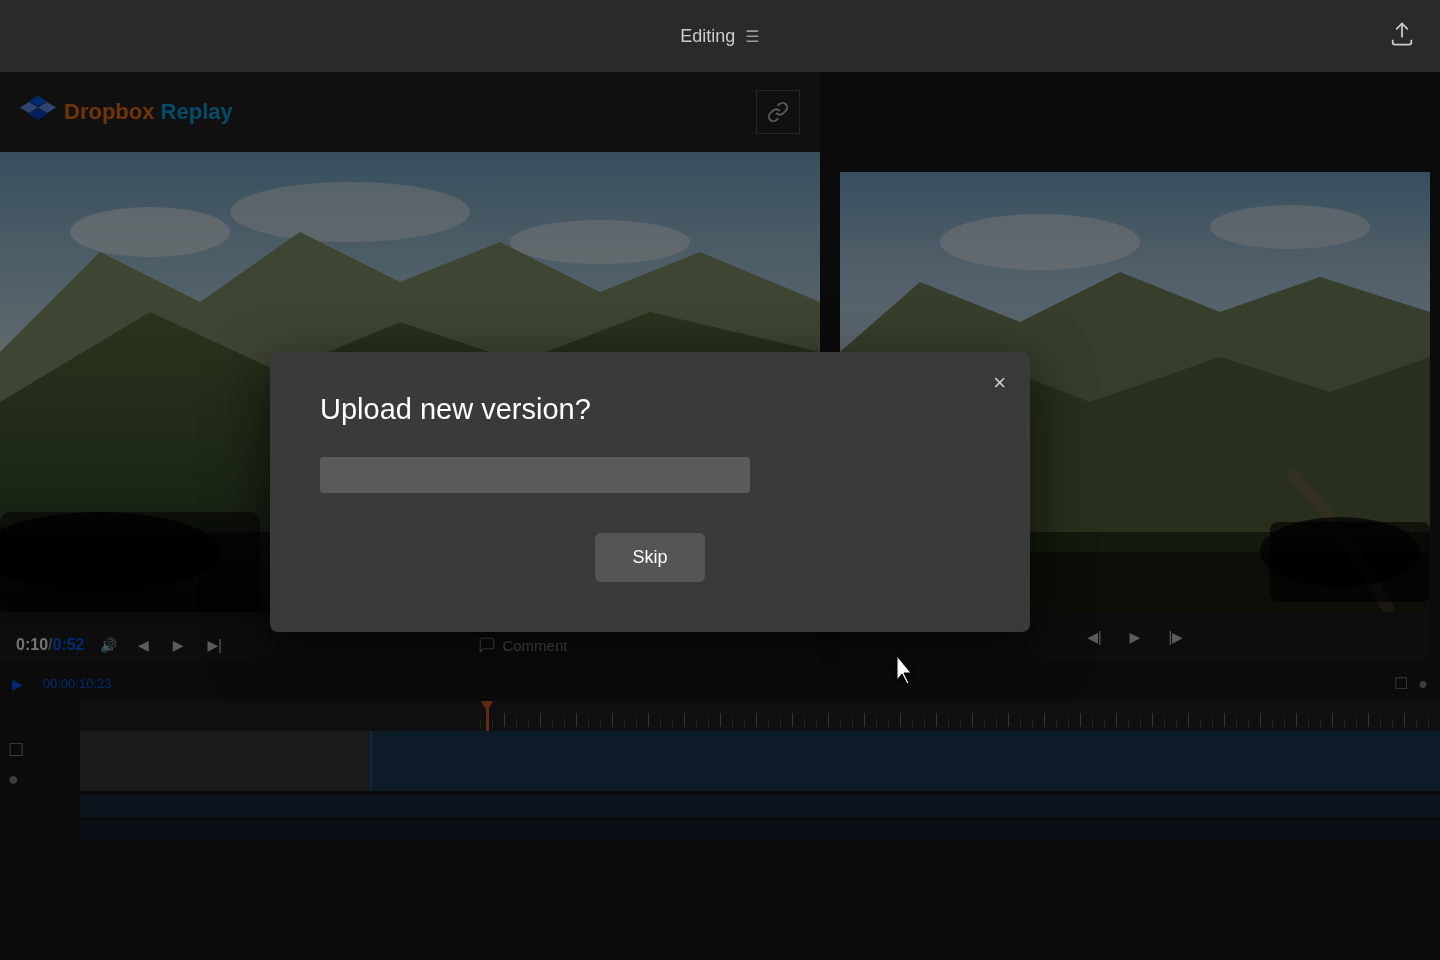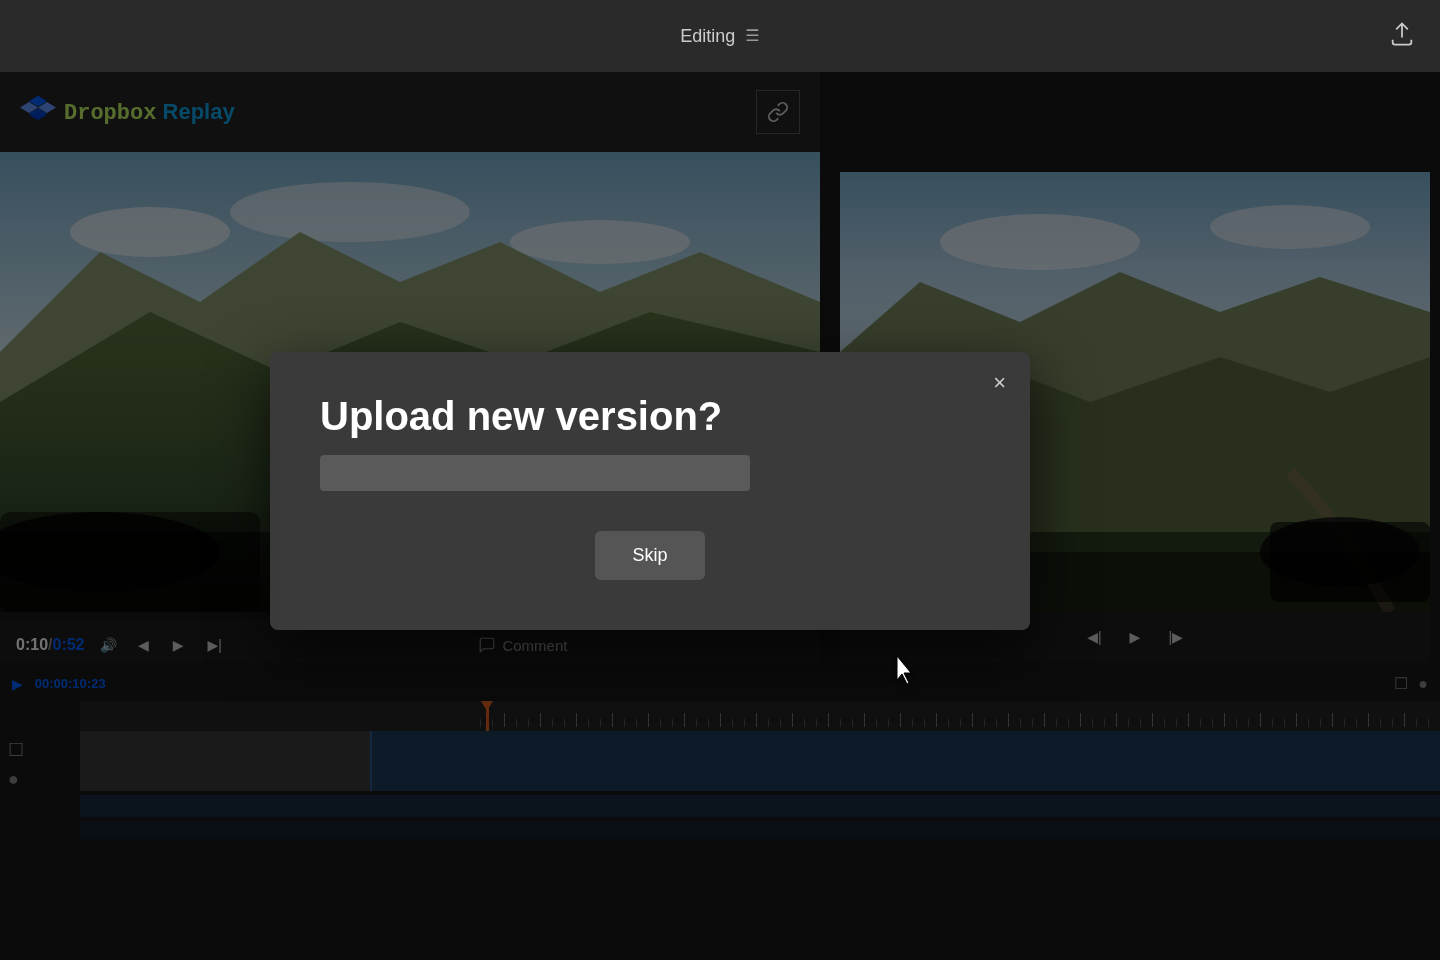--- a/index.html
+++ b/index.html
@@ -21,20 +21,21 @@
       display: flex;
       align-items: center;
       justify-content: space-between;
       padding: 0 24px;
       position: relative;
       z-index: 10;
     }
 
     .top-bar-center {
       display: flex;
+      align-items: center;
       gap: 10px;
       position: absolute;
       left: 50%;
       transform: translateX(-50%);
     }
 
     .top-bar-title {
       color: #ccc;
       font-size: 18px;
       font-weight: 400;
@@ -78,22 +79,21 @@
       width: 36px;
       height: 36px;
     }
 
     .brand-text {
       font-size: 22px;
       font-weight: 600;
     }
 
     .brand-dropbox {
-      color: #bef264;
-      font-family: Liberation Mono, monospace;
+      color: #f97316;
     }
 
     .brand-replay {
       color: #0ea5e9;
     }
 
     .link-icon-btn {
       width: 44px;
       height: 44px;
       border: 1.5px solid #555;
@@ -268,21 +268,22 @@
 
     .play-btn-timeline {
       color: #0061fe;
       font-size: 14px;
       cursor: pointer;
     }
 
     .timecode {
       color: #0061fe;
       font-size: 13px;
-      font-weight: 700;
+      font-weight: 400;
+      margin-left: 8px;
     }
 
     .timeline-icons {
       display: flex;
       align-items: center;
       gap: 10px;
       margin-left: auto;
     }
 
     .timeline-ruler {
@@ -369,24 +370,24 @@
       right: 24px;
       background: none;
       border: none;
       color: #ccc;
       font-size: 22px;
       cursor: pointer;
       line-height: 1;
     }
 
     .modal-title {
-      font-size: 40px;
-      font-weight: 700;
+      font-size: 29px;
+      font-weight: 400;
       color: #fff;
-      margin-bottom: 15px;
+      margin-bottom: 30px;
       line-height: 1.2;
     }
 
     .modal-input {
       width: 430px;
       height: 36px;
       background: #5a5a5a;
       border: none;
       border-radius: 4px;
       margin-bottom: 40px;

